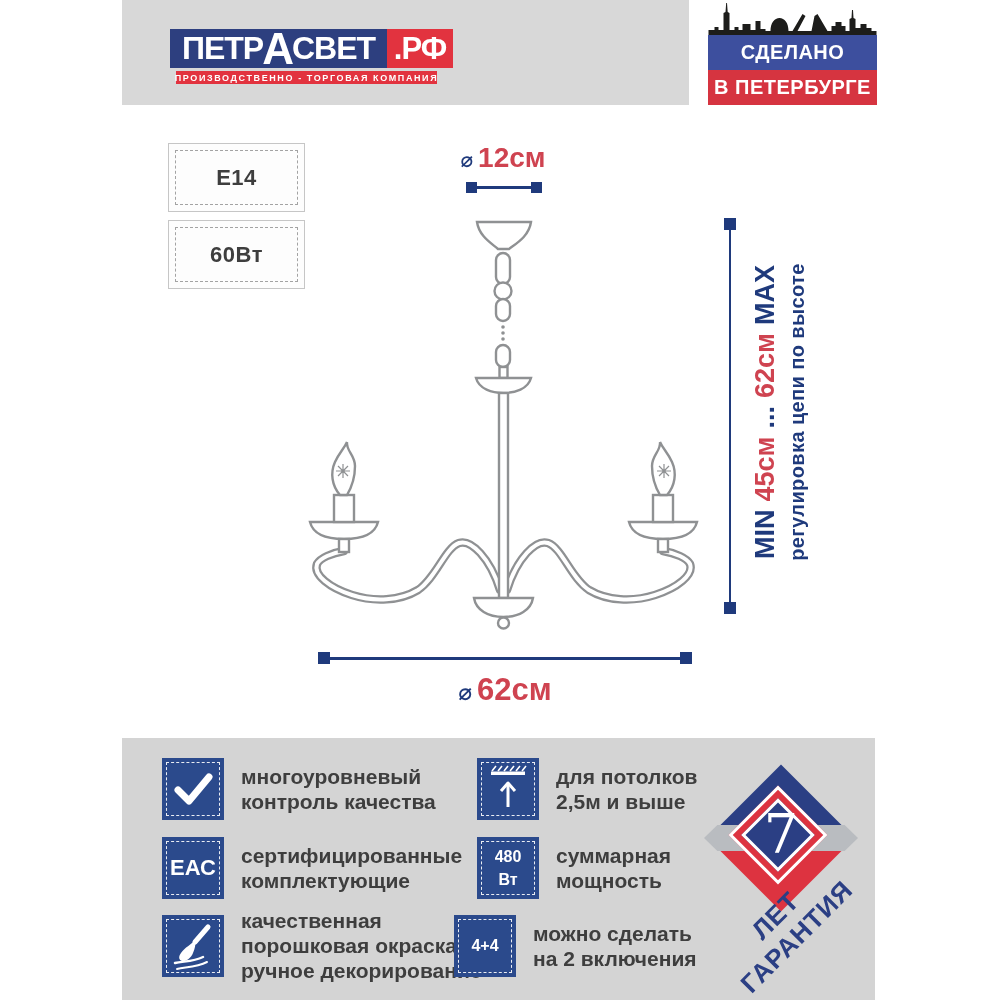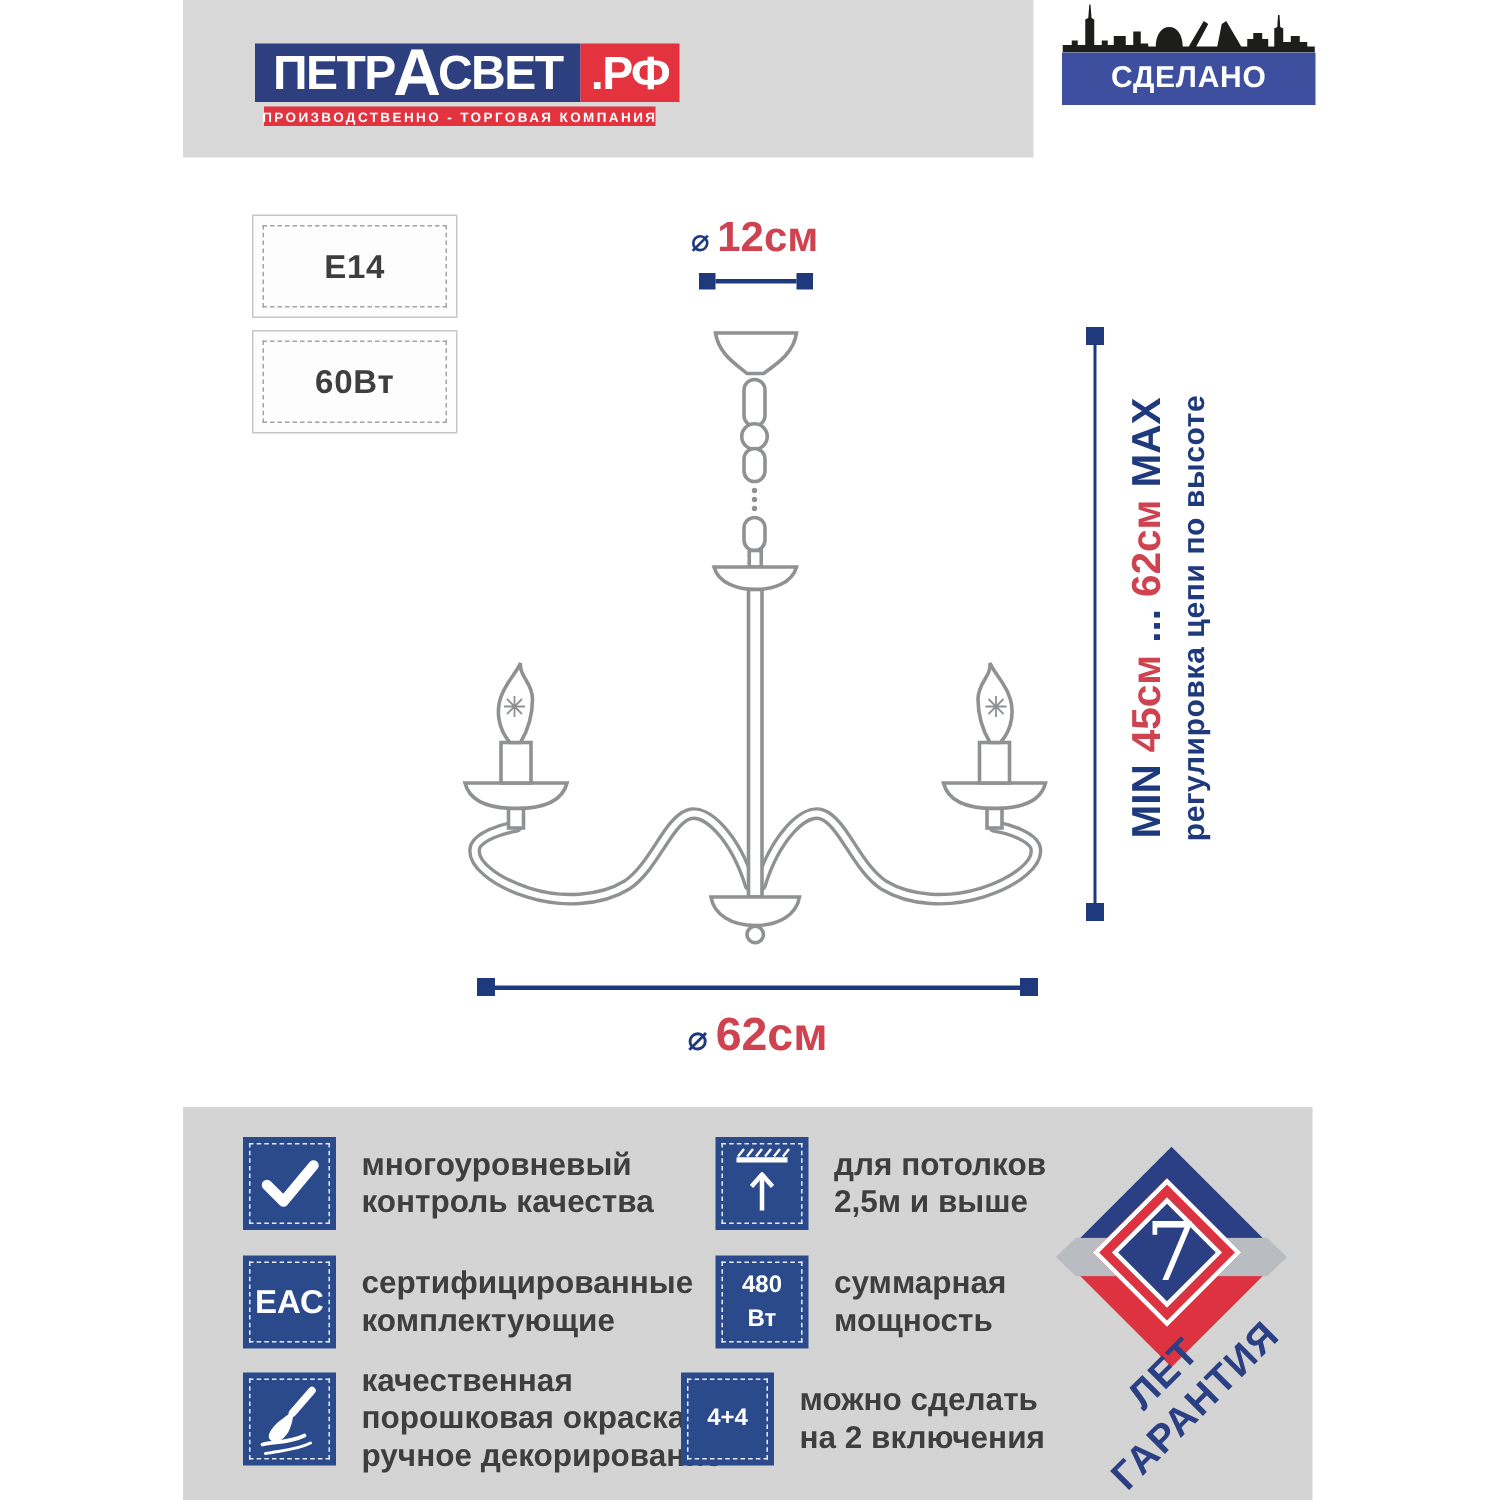--- a/index.html
+++ b/index.html
@@ -108,20 +108,21 @@
 
   <div id="madein" class="abs">
     <svg width="169" height="34" viewBox="0 0 168 34">
       <path fill="#1d1d1b" d="M0,34 L0,29 L6,29 L6,26 L10,26 L10,29 L15,29 L15,12 L17,11 L17.7,2 L18.5,2 L19.2,11 L21,12
         L21,29 L26,29 L26,26 L30,26 L30,29 L34,29 L34,23 L42,23 L42,29 L47,29 L47,20 L52,20 L52,28 L57,28 L57,30 L62,30
         C62,22 66,17 71,17 C76,17 80,22 80,30 L84,30 L94,13 L97,15 L89,30 L103,30 L106,15 L109,13 L119,30 L123,30
         L123,25 L127,25 L127,21 L133,21 L133,25 L137,25 L137,30 L141,30 L141,18 L143,17 L143.5,9 L144.5,9 L145,17
         L147,18 L147,27 L152,27 L152,23 L158,23 L158,27 L163,27 L163,30 L168,30 L168,34 Z"></path>
     </svg>
     <div class="madein-bar madein-top">СДЕЛАНО</div>
+    <div class="madein-bar madein-bottom">В ПЕТЕРБУРГЕ</div>
   </div>
 
   <div class="abs spec" style="top:143px">
     <div class="spec-inner">E14</div>
   </div>
   <div class="abs spec" style="top:220px">
     <div class="spec-inner">60Вт</div>
   </div>
 
   <svg id="chandelier" class="abs" viewBox="295 212 420 420">

